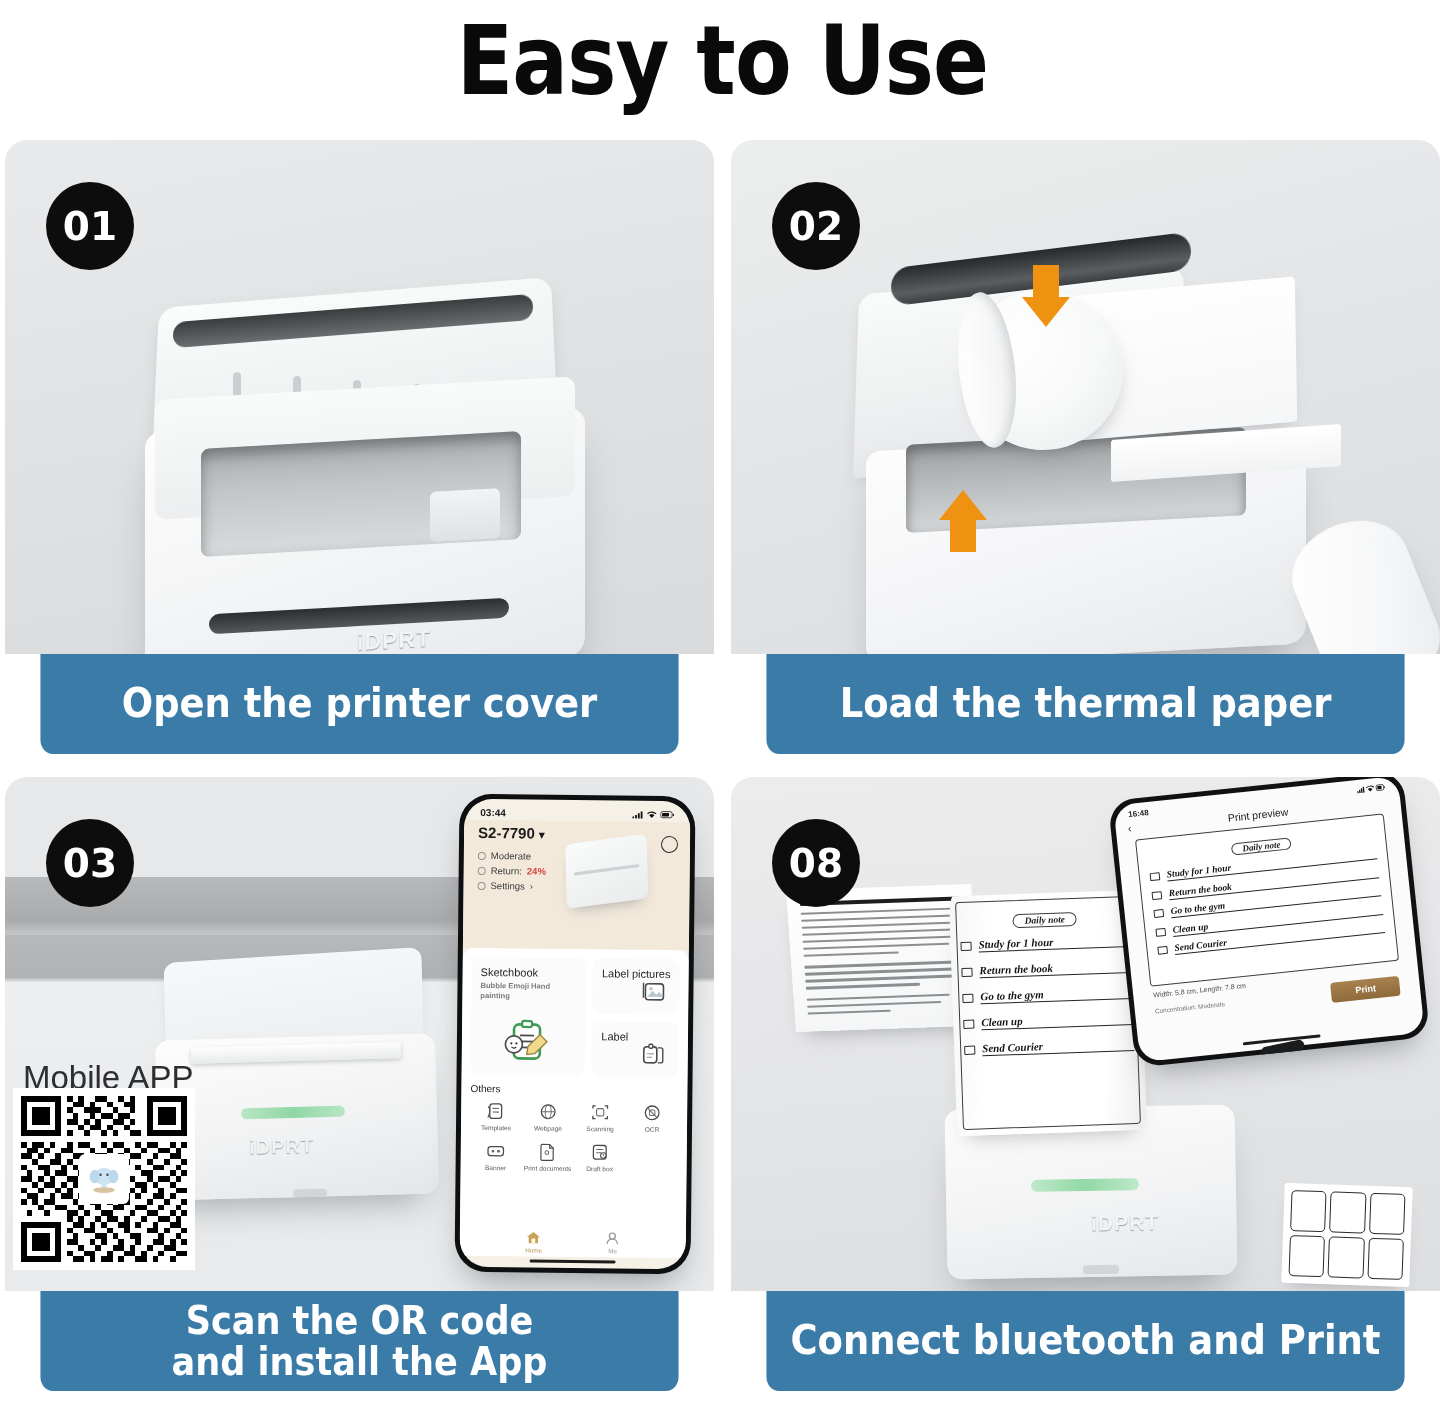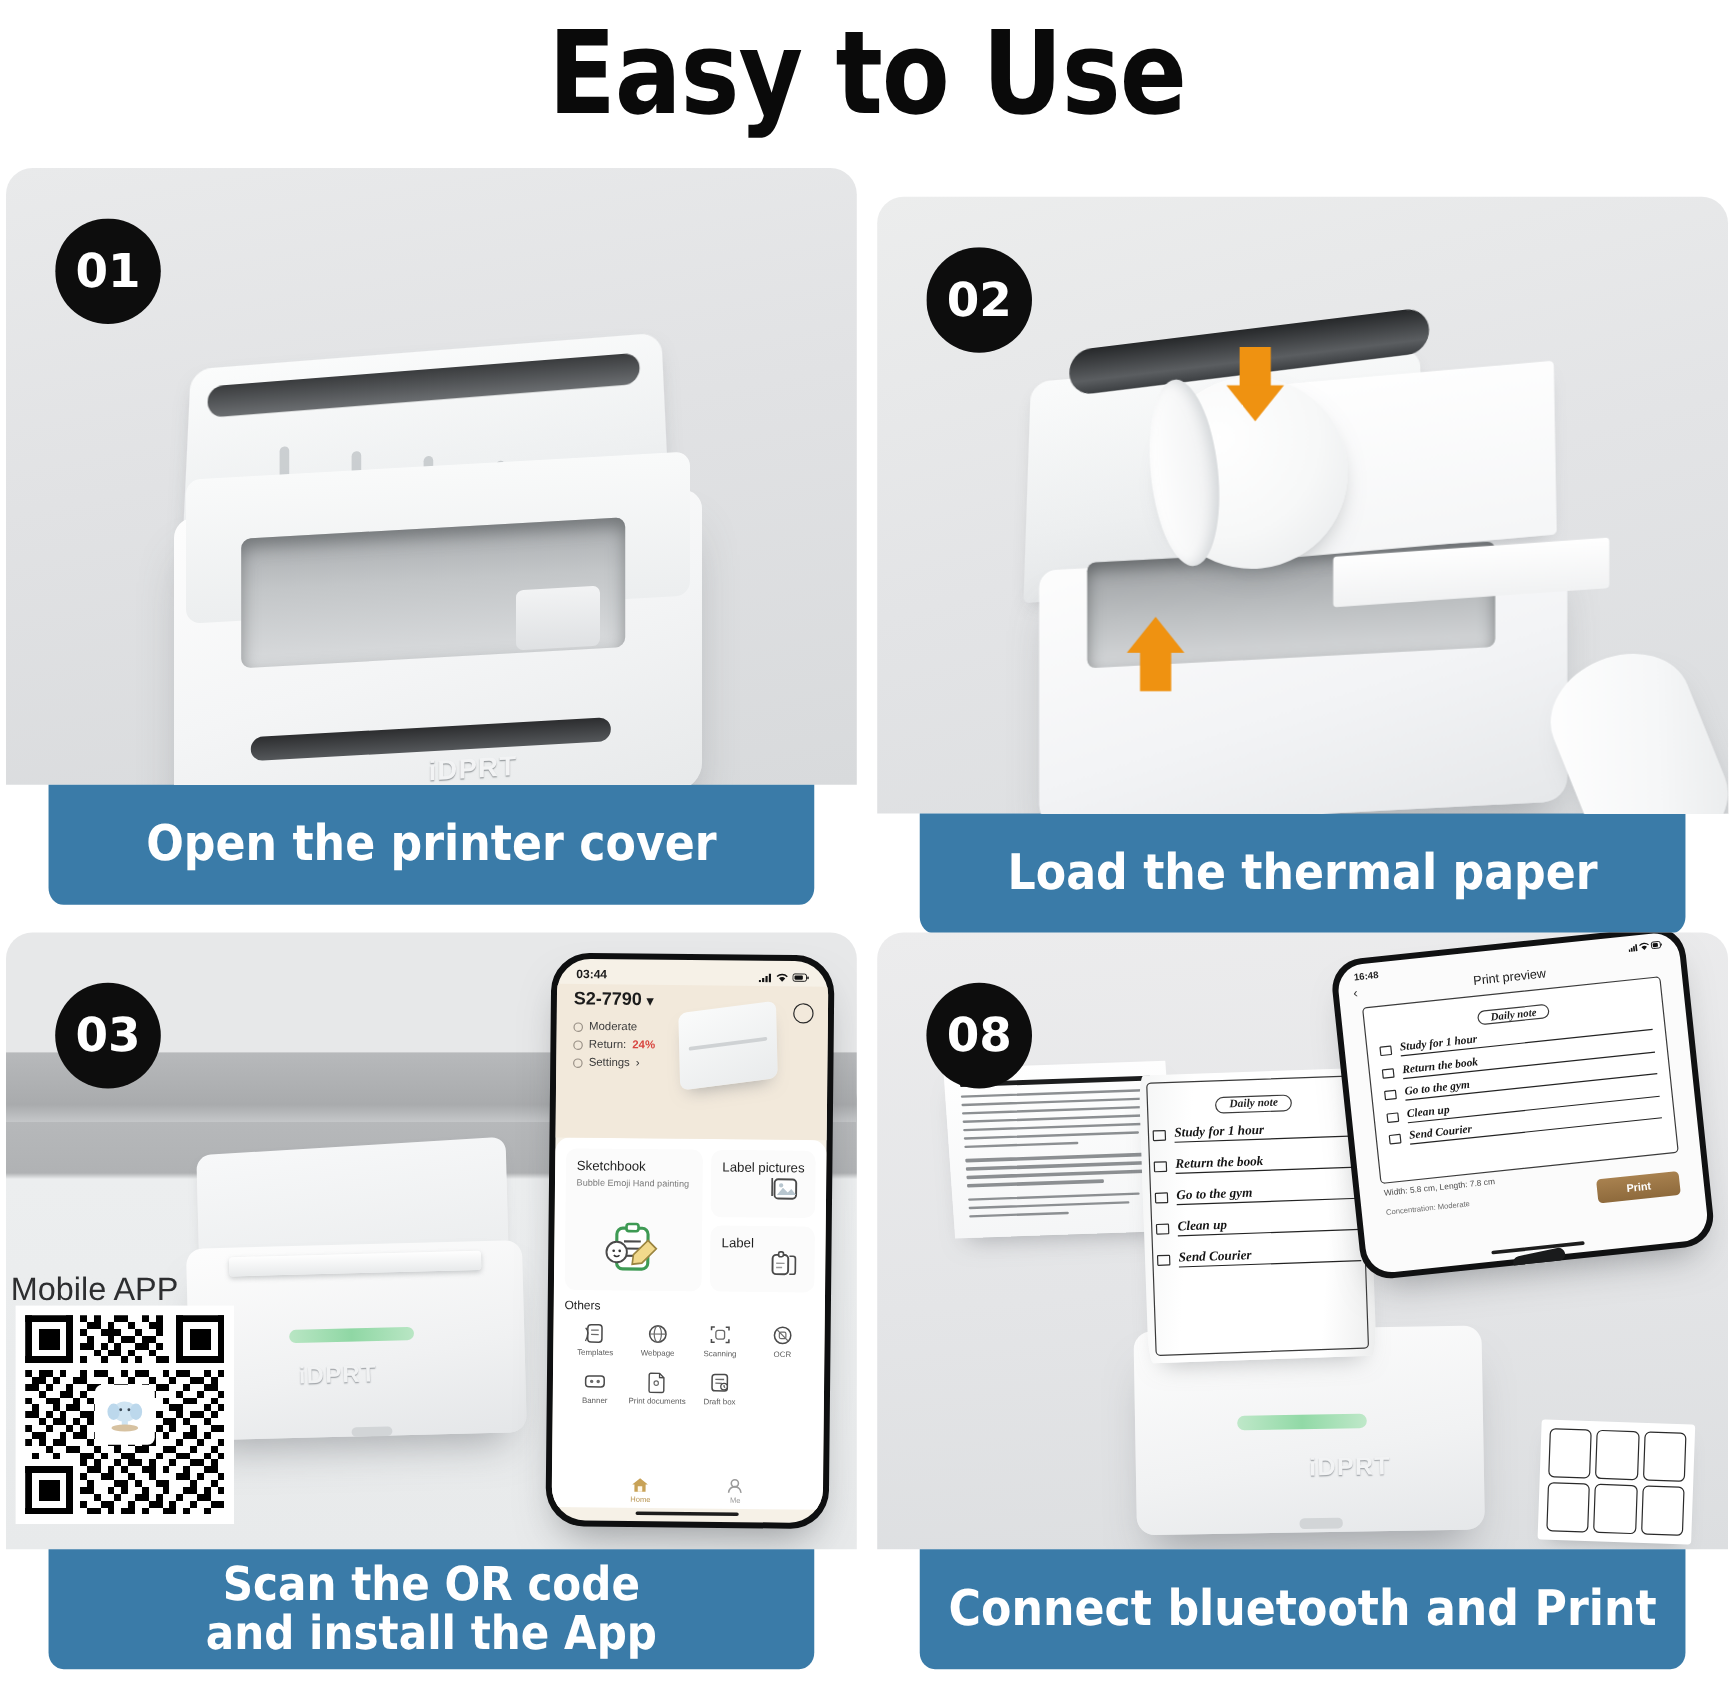--- a/index.html
+++ b/index.html
@@ -32,21 +32,21 @@
     column-gap: 17px; row-gap: 23px;
   }
   .panel { position: relative; width: 709px; }
 
   .photo {
     position: relative; width: 709px; height: 514px;
     border-radius: 22px 22px 0 0;
     overflow: hidden;
     background: linear-gradient(170deg,#e9eaeb 0%,#e1e2e4 45%,#d8dadc 100%);
   }
-  .panel.p2 .photo { background: linear-gradient(165deg,#eceded 0%,#e3e4e6 50%,#dbdddf 100%); margin-top: 24px; }
+  .panel.p2 .photo { background: linear-gradient(165deg,#eceded 0%,#e3e4e6 50%,#dbdddf 100%); }
   .panel.p3 .photo { background: linear-gradient(180deg,#e7e8e9 0%,#e7e8e9 26%,#b9bbbd 27%,#b0b2b4 39%,#eceeef 40%,#e8eaeb 100%); }
   .panel.p4 .photo { background: linear-gradient(175deg,#ececed 0%,#e4e5e7 55%,#dcdee0 100%); }
 
   .caption {
     width: 709px; height: 100px;
     background: #3a7ba8;
     border-radius: 0 0 14px 14px;
     display: flex; align-items: center; justify-content: center;
     text-align: center;
     color: #ffffff;
@@ -239,21 +239,21 @@
     box-shadow: 0 8px 14px -7px rgba(120,124,128,.6);
   }
   .p3-printer-img::after { content:''; position:absolute; left:10%; top:46%; width:80%; height:3px; background:#cfd2d4; border-radius:2px; }
   .p3-plus { position: absolute; right: 12px; top: 14px; width: 17px; height: 17px; border: 1.4px solid #2a2a2a; border-radius: 50%; display:flex; align-items:center; justify-content:center; font-size: 12px; color:#2a2a2a; line-height:1; }
   .p3-body { background: #fff; border-radius: 12px 12px 0 0; padding: 9px 9px 0; height: calc(100% - 160px); }
   .p3-cards { display: grid; grid-template-columns: 1.32fr 1fr; gap: 7px; }
   .card { background: #fbfbfb; border-radius: 9px; padding: 9px; position: relative; }
   .card-big { height: 118px; }
   .card-sm { height: 55.5px; }
   .card-t { font-size: 11px; color: #1f1f1f; }
-  .card-sub { font-size: 7.6px; color: #7b7b7b; margin-top: 3px; line-height: 1.3; }
+  .card-sub { font-size: 7.6px; color: #7b7b7b; margin-top: 3px; line-height: 1.3; font-weight: bold; }
   .sb-icon { position: absolute; left: 50%; bottom: 7px; transform: translateX(-50%); }
   .sm-icon { position: absolute; right: 13px; bottom: 7px; }
   .p3-others { margin-top: 8px; }
   .p3-others-t { font-size: 10px; color: #232323; margin-bottom: 7px; }
   .p3-grid { display: grid; grid-template-columns: repeat(4,1fr); row-gap: 9px; }
   .p3-cell { display: flex; flex-direction: column; align-items: center; gap: 3px; }
   .p3-cell .lbl { font-size: 6.6px; color: #5d5d5d; text-align: center; line-height: 1.22; }
   .p3-tabs { position: absolute; left: 0; bottom: 14px; width: 100%; display: flex; justify-content: space-around; padding: 0 34px; }
   .tab { display: flex; flex-direction: column; align-items: center; gap: 2px; }
   .tab .lbl { font-size: 6.3px; }
@@ -388,21 +388,21 @@
       <div class="photo">
         <div class="desk-edge"></div>
 
         <div class="pr3-lid"></div>
         <div class="pr3-body"></div>
         <div class="pr3-slot"></div>
         <div class="pr3-led"></div>
         <div class="logo3">iDPRT</div>
         <div class="pr3-btn"></div>
 
-        <div style="position:absolute; left:4px; top:282px; font-size:27px; color:#2d2e30;">Mobile APP</div>
+        <div style="position:absolute; left:18px; top:282px; font-size:33px; color:#2d2e30;">Mobile APP</div>
 
         <div class="qr-box">
           <svg class="qr" viewBox="0 0 29 29" shape-rendering="crispEdges">
             <rect width="29" height="29" fill="#fff"></rect>
             <g fill="#000">
               <rect x="0" y="0" width="7" height="1"></rect>
                 <rect x="0" y="6" width="7" height="1"></rect>
               <rect x="0" y="0" width="1" height="7"></rect>
                 <rect x="6" y="0" width="1" height="7"></rect>
               <rect x="2" y="2" width="3" height="3"></rect>

